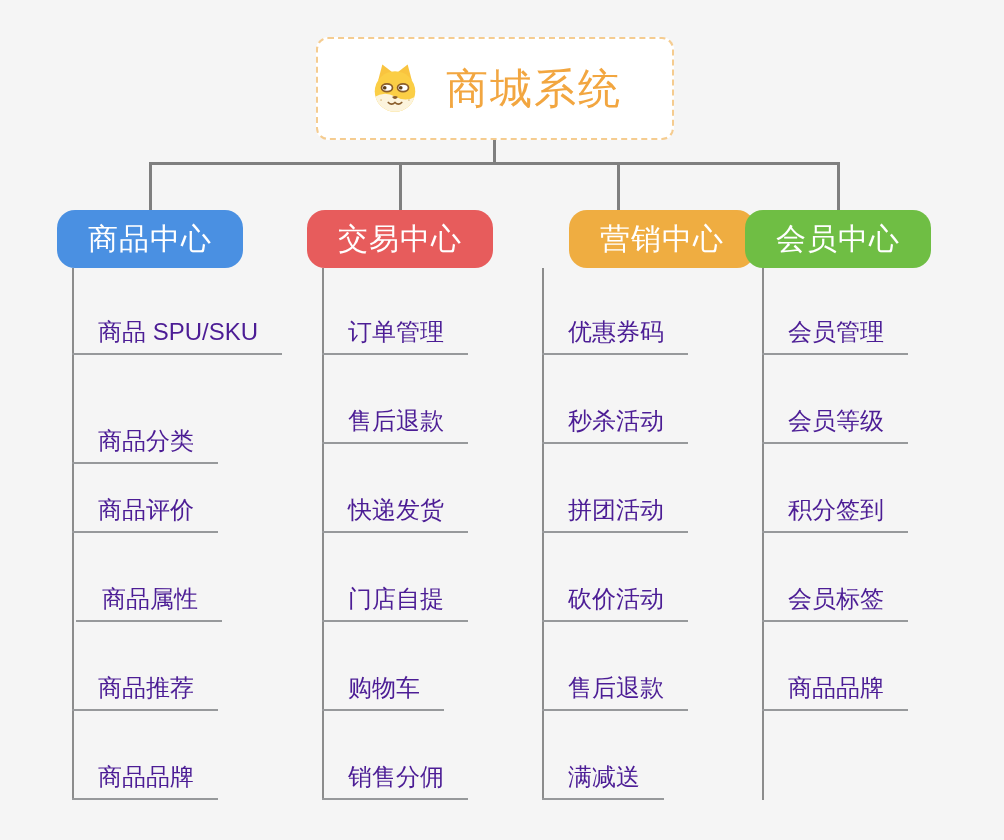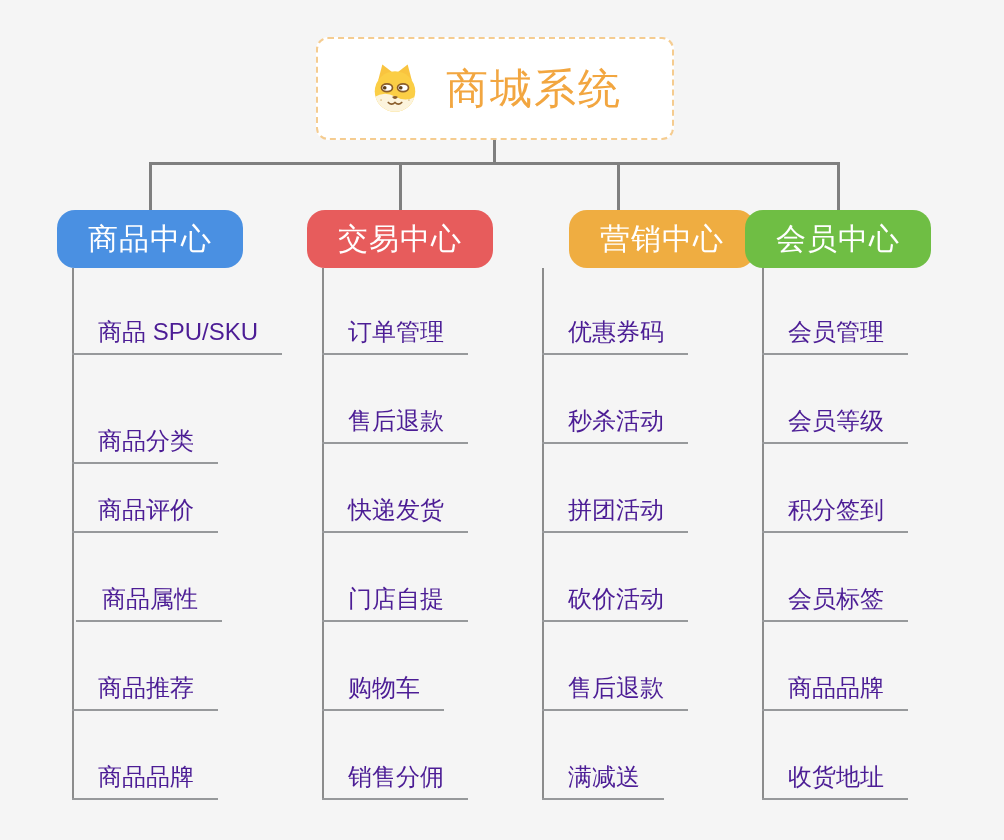--- a/index.html
+++ b/index.html
@@ -109,15 +109,14 @@
 
   <div class="branch-box b3" style="left: 745px; background-color: rgb(111, 190, 68);">
     <span>会员中心</span>
   </div>
   <div class="subline" style="left:762px"></div>
   <div class="item" style="left:762px;top:315px">会员管理</div>
   <div class="item" style="left:762px;top:404px">会员等级</div>
   <div class="item" style="left:762px;top:493px">积分签到</div>
   <div class="item" style="left:762px;top:582px">会员标签</div>
   <div class="item" style="left:762px;top:671px">商品品牌</div>
-  <div class="item" style="left:762px;top:760px">收货地址</div>
 
 </div>
 
 </body></html>

